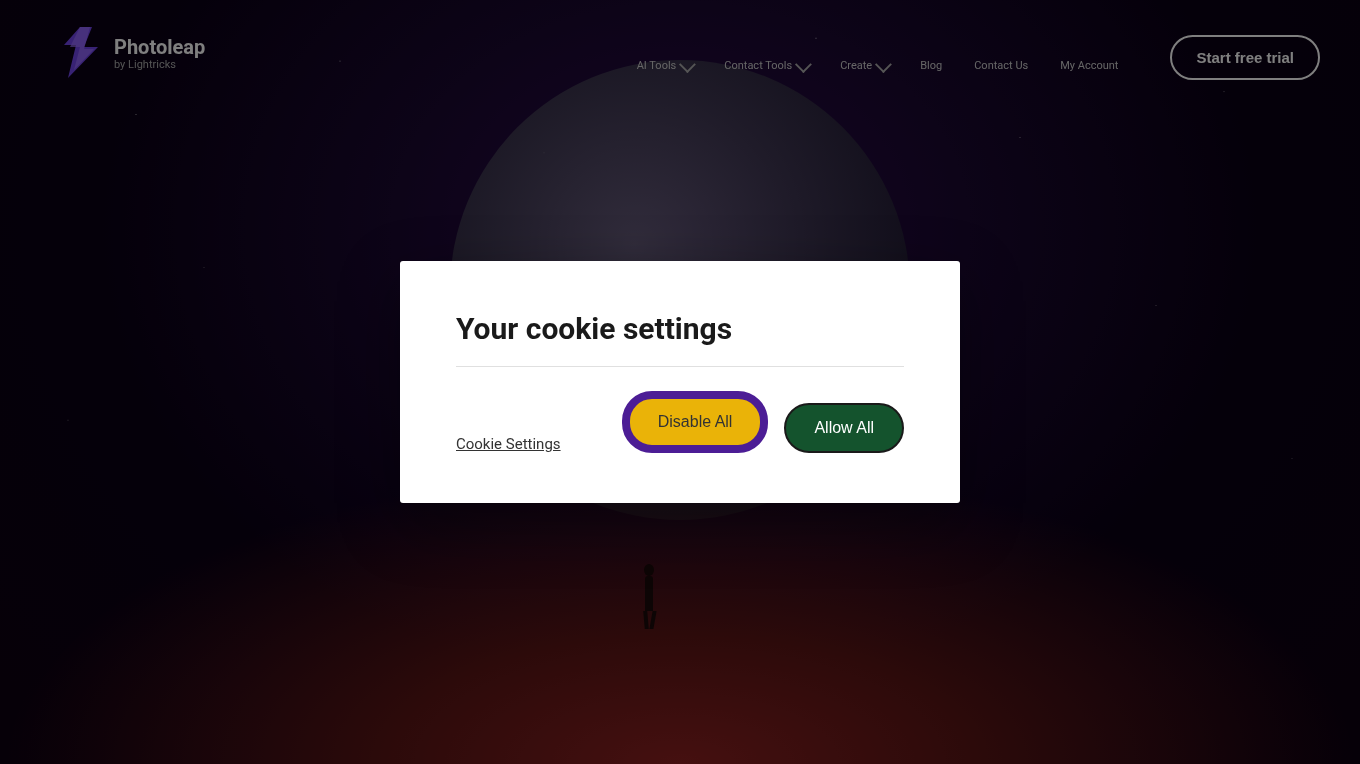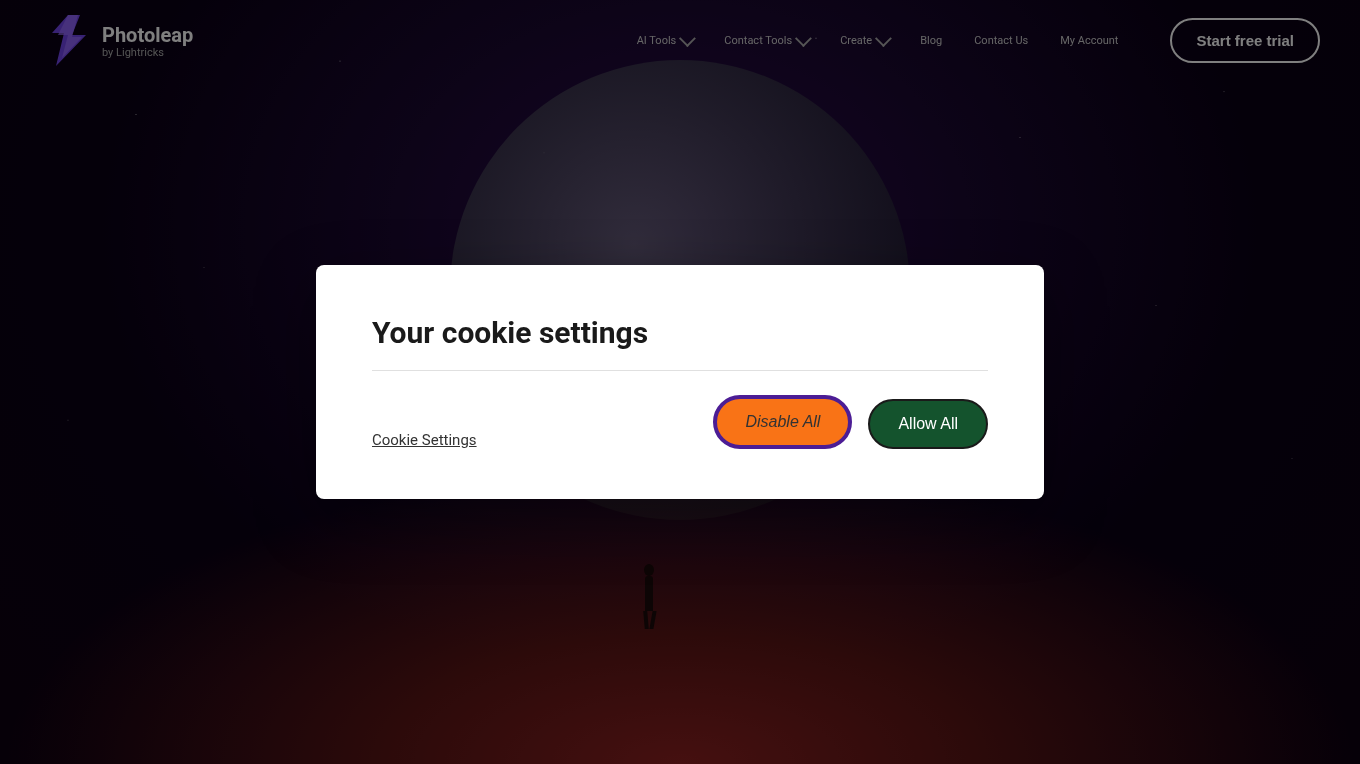--- a/index.html
+++ b/index.html
@@ -99,25 +99,25 @@
         radial-gradient(1px 1px at 15% 35%, rgba(255,255,255,0.3) 0%, transparent 100%),
         radial-gradient(1px 1px at 85% 40%, rgba(255,255,255,0.4) 0%, transparent 100%),
         radial-gradient(1px 1px at 5% 55%, rgba(255,255,255,0.3) 0%, transparent 100%),
         radial-gradient(1px 1px at 95% 60%, rgba(255,255,255,0.3) 0%, transparent 100%);
     }
 
     
     .navbar {
       position: absolute;
       top: 0;
-      left: 4px;
+      left: 16px;
       right: 0;
       height: 80px;
       display: flex;
-      align-items: center;
+      align-items: flex-end;
       padding: 0 40px;
       z-index: 10;
       background: transparent;
     }
 
     .logo-area {
       display: flex;
       align-items: center;
       gap: 10px;
       text-decoration: none;
@@ -221,23 +221,23 @@
       z-index: 20;
     }
 
     
     .modal {
       position: absolute;
       top: 50%;
       left: 50%;
       transform: translate(-50%, -50%);
       background: white;
-      border-radius: 8px;
+      border-radius: 3px;
       padding: 50px 56px;
-      width: 728px;
+      width: 560px;
       z-index: 30;
       box-shadow: 0 20px 60px rgba(0,0,0,0.4);
     }
 
     .modal-title {
       font-size: 30px;
       font-weight: 700;
       color: #1a1a1a;
       margin-bottom: 20px;
     }
@@ -268,29 +268,28 @@
 
     .cookie-settings-link {
       font-size: 15px;
       color: #333;
       text-decoration: underline;
       cursor: pointer;
       margin-right: auto;
     }
 
     .disable-all-btn {
-      background: #f97316;
-      border: 4px solid #4c1d95;
+      background: #eab308;
+      border: 8px solid #4c1d95;
       color: #333;
       padding: 14px 28px;
       border-radius: 30px;
       font-size: 16px;
       font-weight: 500;
       cursor: pointer;
-      font-style: italic;
     }
 
     .allow-all-btn {
       background: #14532d;
       border: 2px solid #1a1a1a;
       color: white;
       padding: 14px 28px;
       border-radius: 30px;
       font-size: 16px;
       font-weight: 500;

